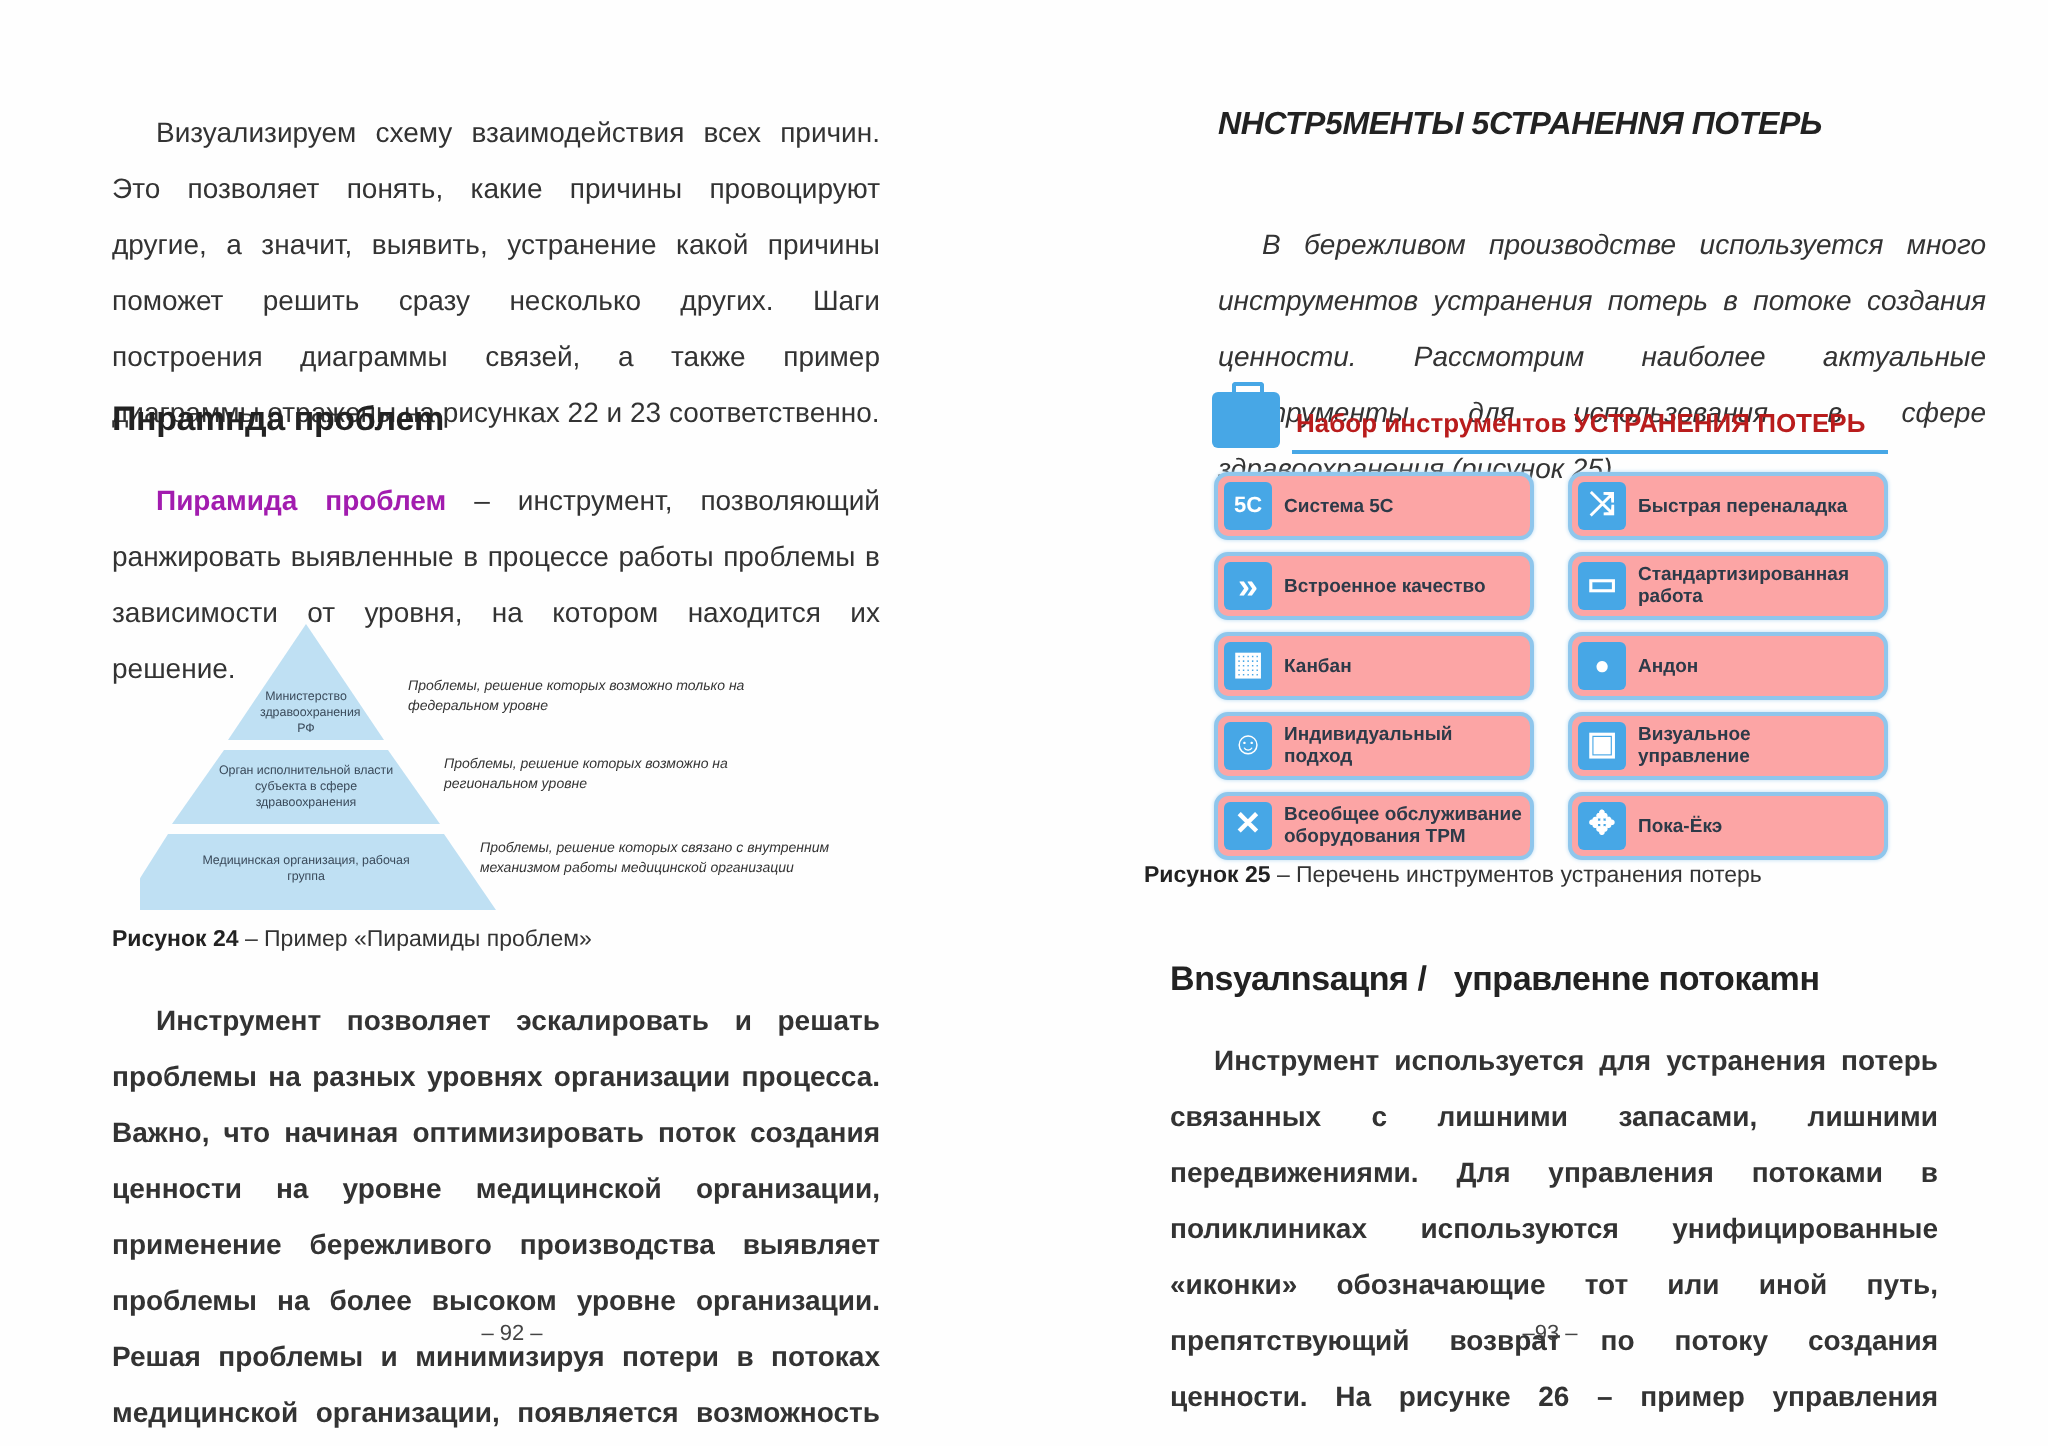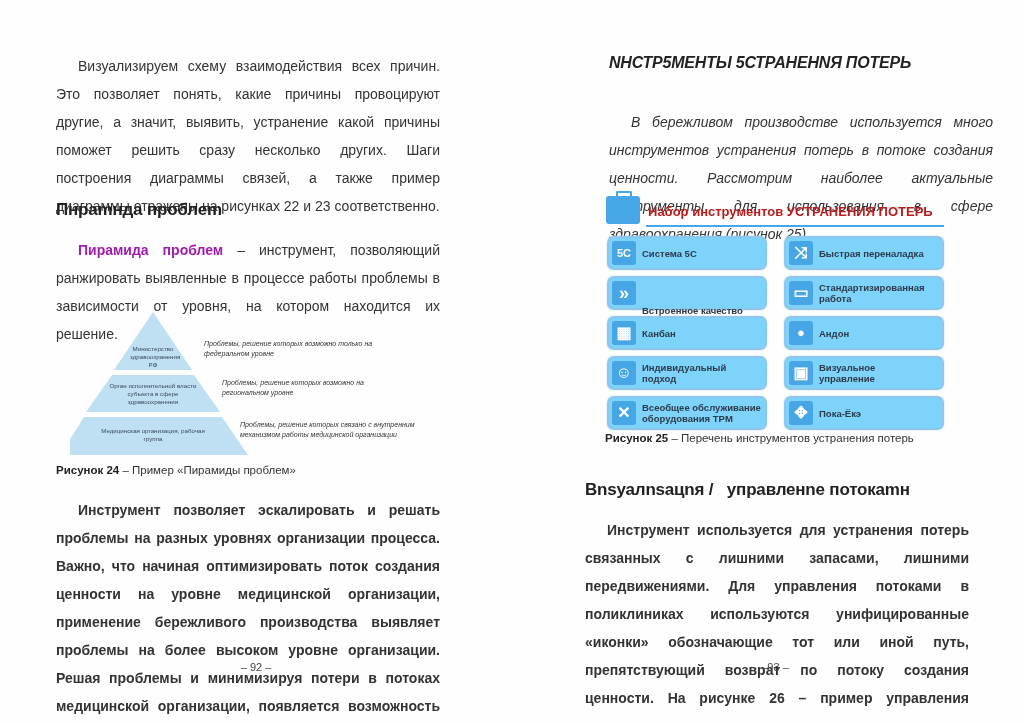--- a/index.html
+++ b/index.html
@@ -43,21 +43,21 @@
     border: 2px solid #47a7e6; border-bottom: none; border-radius: 2px 2px 0 0;
   }
   .tools .title {
     position: absolute; left: 44px; top: 10px; font-size: 13px; font-weight: bold; color: #b91c1c;
   }
   .tools .title-line {
     position: absolute; left: 42px; top: 31px; width: 298px; height: 2px; background: #47a7e6;
   }
   .tool {
     position: absolute; width: 156px; height: 30px; border: 2px solid #8fc6ec; border-radius: 7px;
-    background: #7dd3fc; box-shadow: 0 0 2px #b9dcf3;
+    background: #fca5a5; box-shadow: 0 0 2px #b9dcf3;
   }
   .tool .ic {
     position: absolute; left: 3px; top: 3px; width: 24px; height: 24px; background: #47a7e6; border-radius: 3px;
     color: #fff; font-size: 11px; font-weight: bold; text-align: center; line-height: 24px;
   }
   .tool .lbl {
     position: absolute; left: 33px; top: 0; height: 30px; display: flex; align-items: center;
     font-size: 9.5px; line-height: 11px; color: #2d3a48; font-weight: bold;
   }
 </style>
@@ -117,21 +117,21 @@
     <div class="ic">5C</div>
     <div class="lbl">Система 5С</div>
   </div>
   <div class="tool" style="left:180px; top:42px;">
     <div class="ic" style="font-size:16px;">⤨</div>
     <div class="lbl">Быстрая переналадка</div>
   </div>
 
   <div class="tool" style="left:3px; top:82px;">
     <div class="ic" style="font-size:18px;">»</div>
-    <div class="lbl" style="width:110px;margin-top:17px;">Встроенное качество</div>
+    <div class="lbl" style="width:110px;">Встроенное качество</div>
   </div>
   <div class="tool" style="left:180px; top:82px;">
     <div class="ic" style="font-size:16px;">▭</div>
     <div class="lbl" style="width:120px;">Стандартизированная работа</div>
   </div>
 
   <div class="tool" style="left:3px; top:122px;">
     <div class="ic" style="font-size:16px;">▦</div>
     <div class="lbl">Канбан</div>
   </div>
@@ -152,21 +152,21 @@
   <div class="tool" style="left:3px; top:202px;">
     <div class="ic" style="font-size:16px;">✕</div>
     <div class="lbl" style="width:122px;">Всеобщее обслуживание оборудования TPM</div>
   </div>
   <div class="tool" style="left:180px; top:202px;">
     <div class="ic" style="font-size:16px;">✥</div>
     <div class="lbl">Пока-Ёкэ</div>
   </div>
 </div>
 
-<div class="caption" style="left:605px; top:432px;">
+<div class="caption" style="left:572px; top:432px;">
   <b>Рисунок 25</b><span> – Перечень инструментов устранения потерь</span>
 </div>
 
 <div class="h2" style="left:585px; top:480px; white-space:pre;">Вnsуалnsацnя /   управленne потокаmн</div>
 
 <div class="para" style="left:585px; top:516px; width:384px;font-weight:bold;">
   <span class="indent"></span><span>Инструмент используется для устранения потерь связанных с лишними запасами, лишними передвижениями. Для управления потоками в поликлиниках используются унифицированные «иконки» обозначающие тот или иной путь, препятствующий возврат по потоку создания ценности. На рисунке 26 – пример управления потоками при помощи средства визуализации – навигация.</span>
 </div>
 
 <div class="pnum" style="left:745px; top:661px; width:60px;">–93 –</div>

